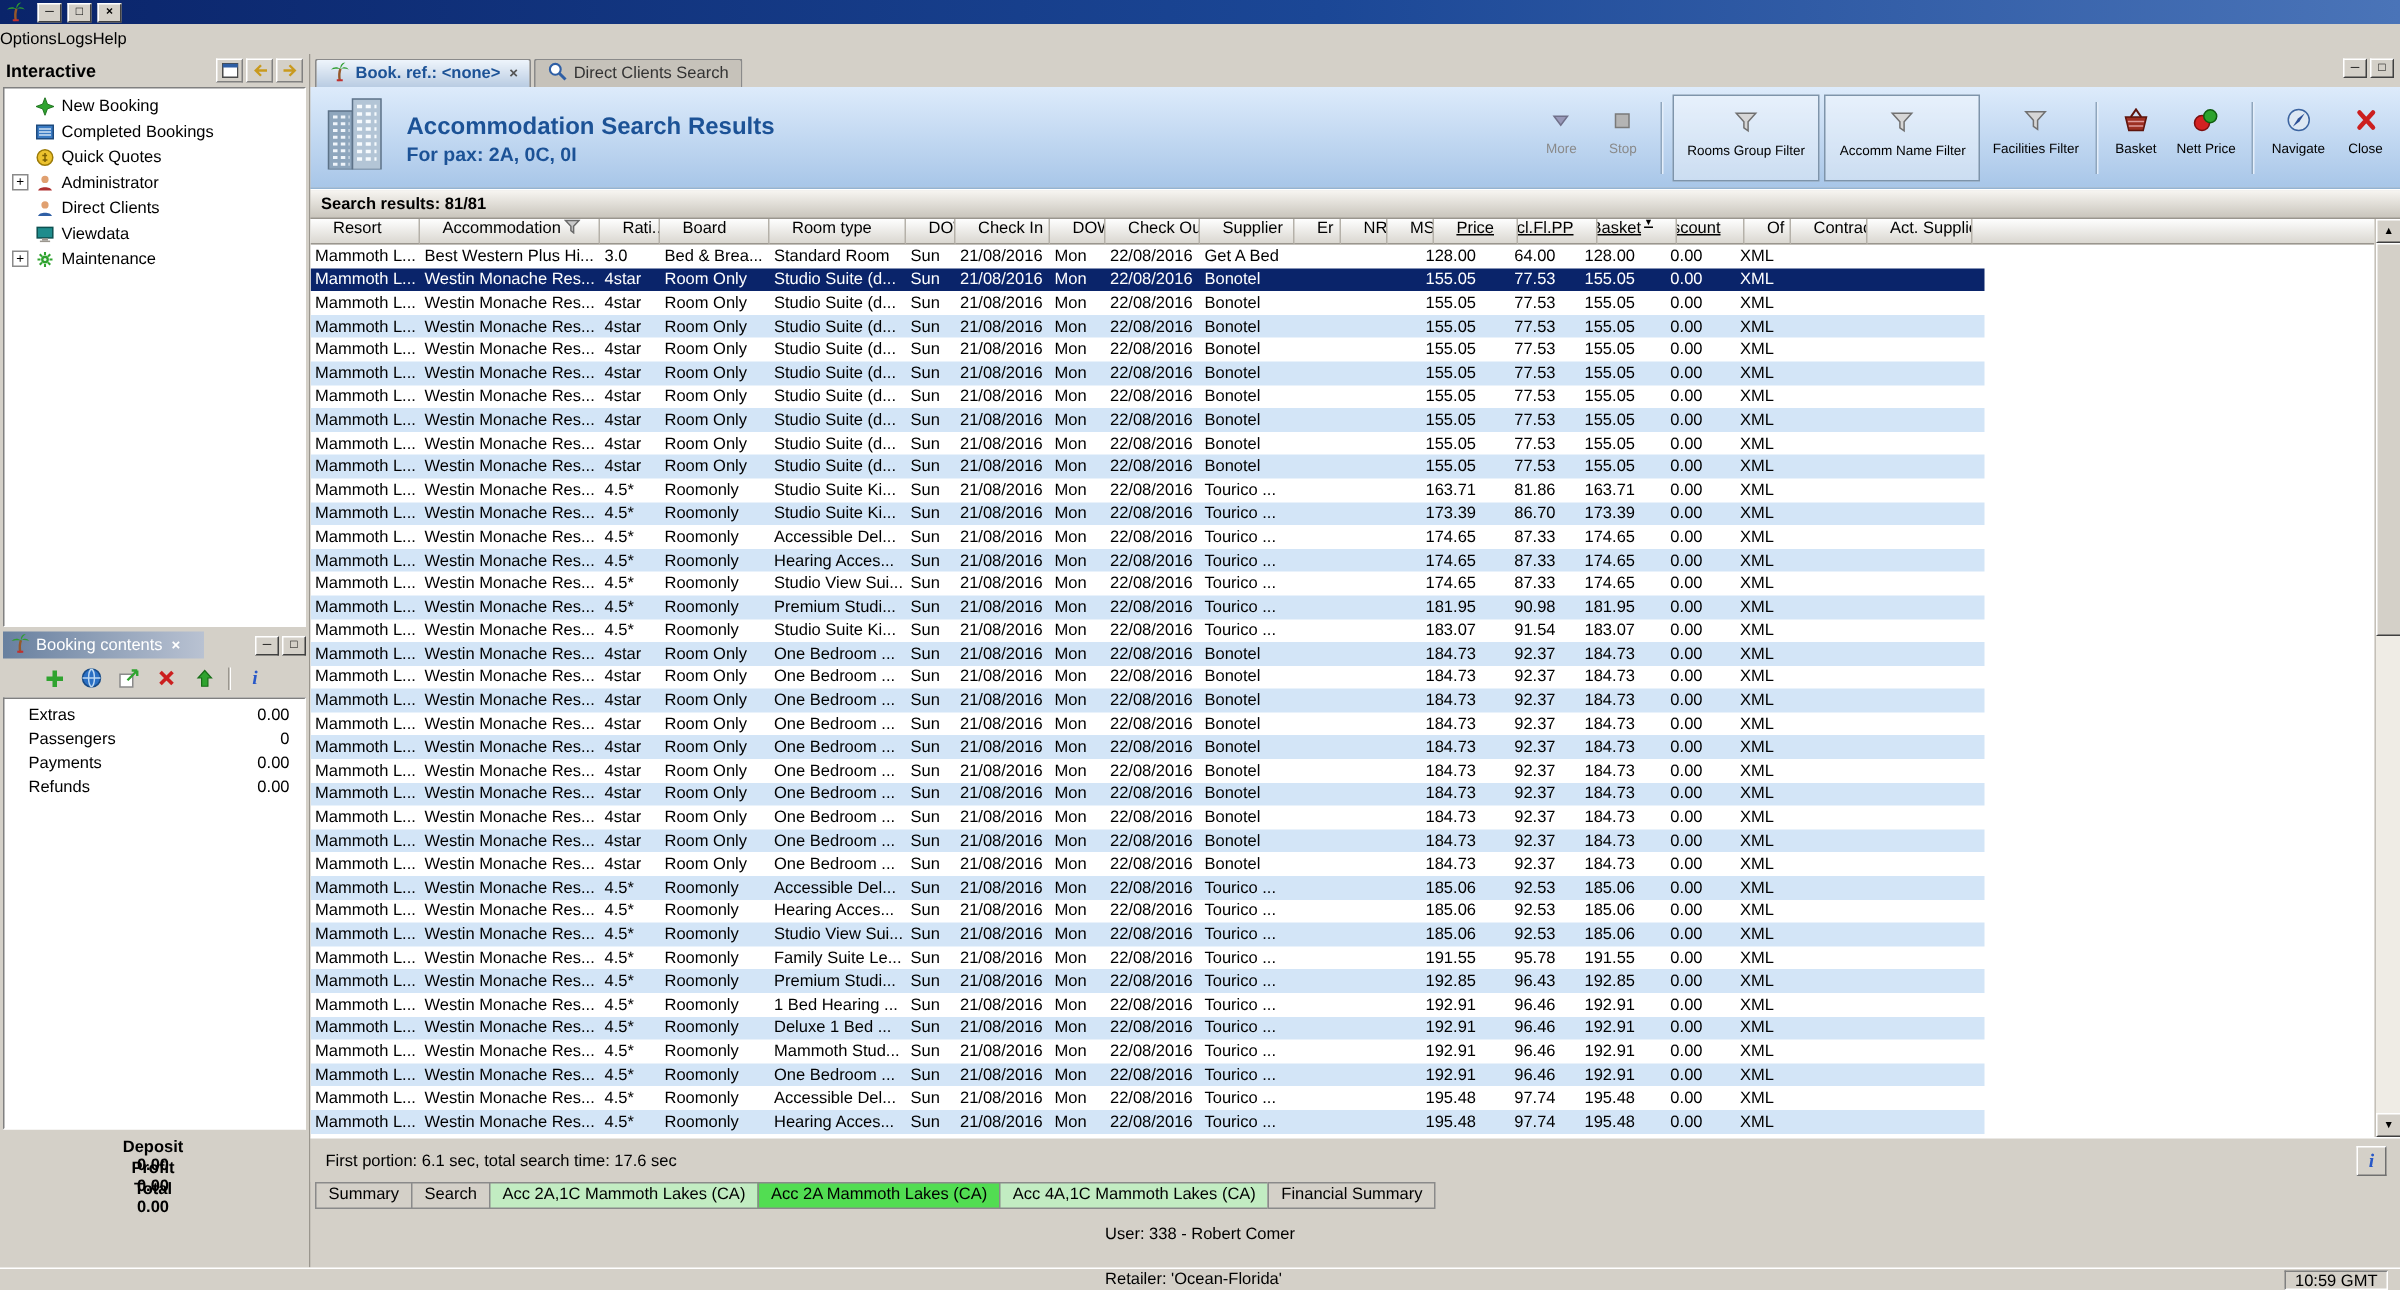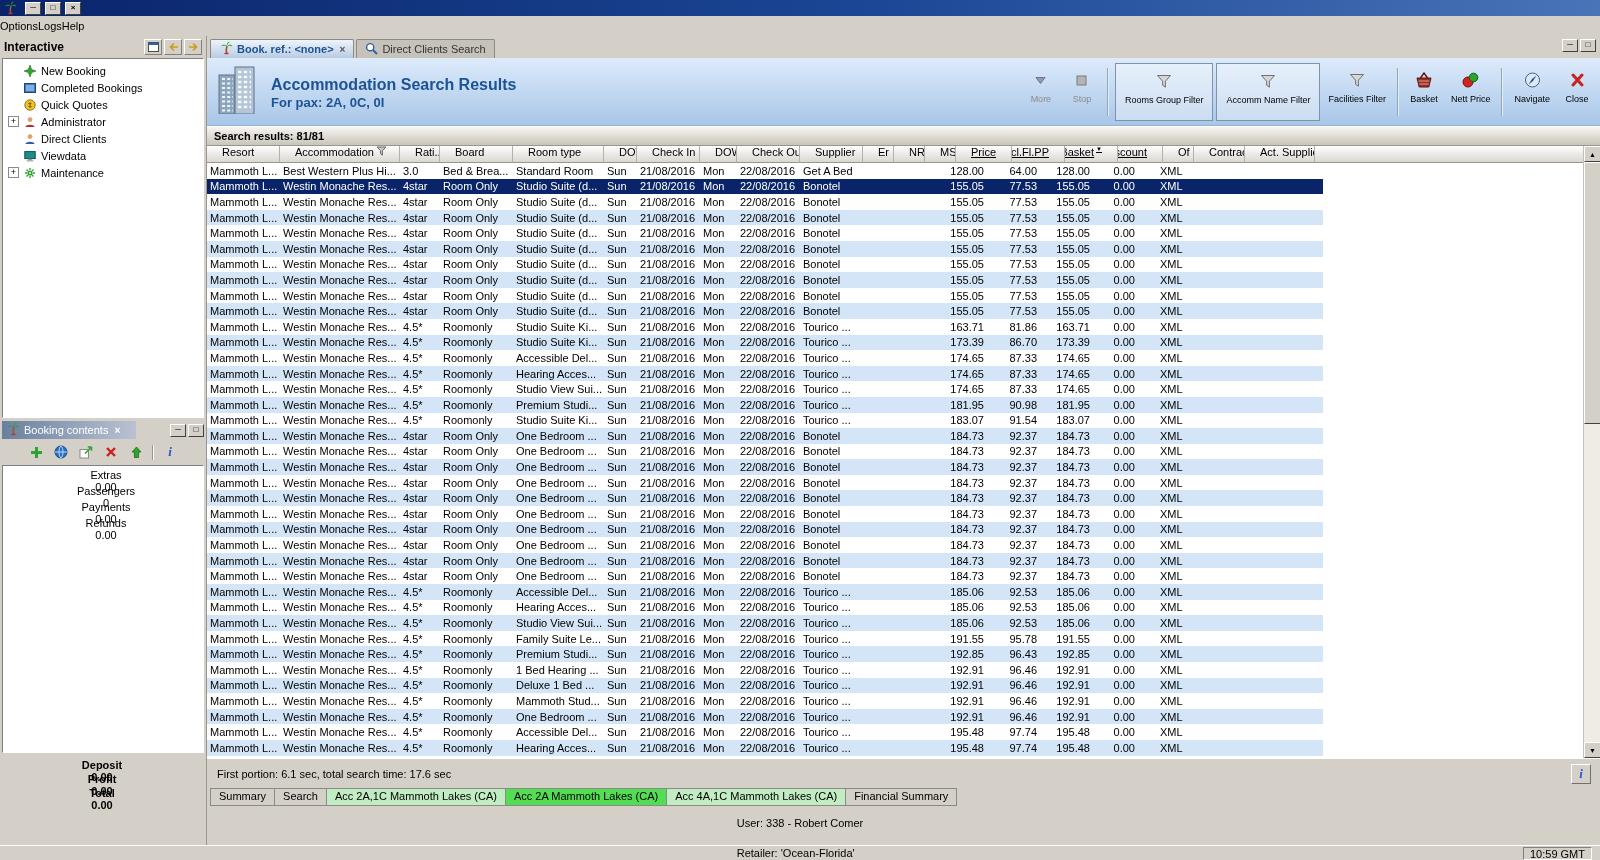--- a/index.html
+++ b/index.html
@@ -27,21 +27,21 @@
   .bc-panel{flex:1;display:flex;flex-direction:column;margin-top:3px;min-height:0;}
   .bc-titlebar{height:18px;display:flex;align-items:center;padding:0 2px;gap:2px;flex:none;}
   .bc-tab{width:134px;height:18px;background:linear-gradient(90deg,#68809f,#b9c2d2);color:#fff;font-size:11px;display:flex;align-items:center;gap:4px;padding:0 4px;flex:none;}
   .bc-close{color:#fff;font-weight:bold;font-size:10px;margin-left:2px;}
   .spacer{flex:1;}
   .bc-toolbar{height:26px;display:flex;align-items:center;justify-content:center;gap:7px;flex:none;}
   .bc-tool{width:18px;height:17px;display:flex;align-items:center;justify-content:center;}
   .tool-sep{width:1px;height:15px;border-left:1px solid #9a968e;border-right:1px solid #fff;}
   .info-i{font-family:"Liberation Serif",serif;font-style:italic;font-weight:bold;color:#2858c8;font-size:13px;}
   .bc-list{flex:1;background:#fff;margin:0 2px;border:1px solid;border-color:#808080 #fff #fff #808080;font-size:11px;padding-top:3px;min-height:0;}
-  .bc-row{display:flex;height:16px;align-items:center;padding:0 10px 0 16px;flex-direction:column;}
+  .bc-row{display:flex;height:16px;align-items:center;padding:0 10px 0 16px;}
   .bc-row .lbl{flex:1;}
   .bc-summary{padding:6px 10px 4px 8px;font-size:11px;font-weight:bold;flex:none;}
   .bc-sum-row{display:flex;height:14px;align-items:center;flex-direction:column;}
   .bc-sum-row .lbl{flex:1;}
   .bc-filler{height:40px;flex:none;}
   
   .right{flex:1;display:flex;flex-direction:column;background:#d4d0c8;min-width:0;}
   .tabbar{height:22px;display:flex;align-items:flex-end;padding:2px 3px 0;position:relative;flex:none;}
   .tab{height:19px;display:flex;align-items:center;gap:4px;padding:0 8px;font-size:11px;border:1px solid #8a8a8a;border-bottom:none;border-radius:2px 2px 0 0;background:#c6c2ba;margin-right:2px;color:#333;}
   .tab.active{background:linear-gradient(#eef4fb,#b9cce2);color:var(--header-text,#1c5296);font-weight:bold;}

